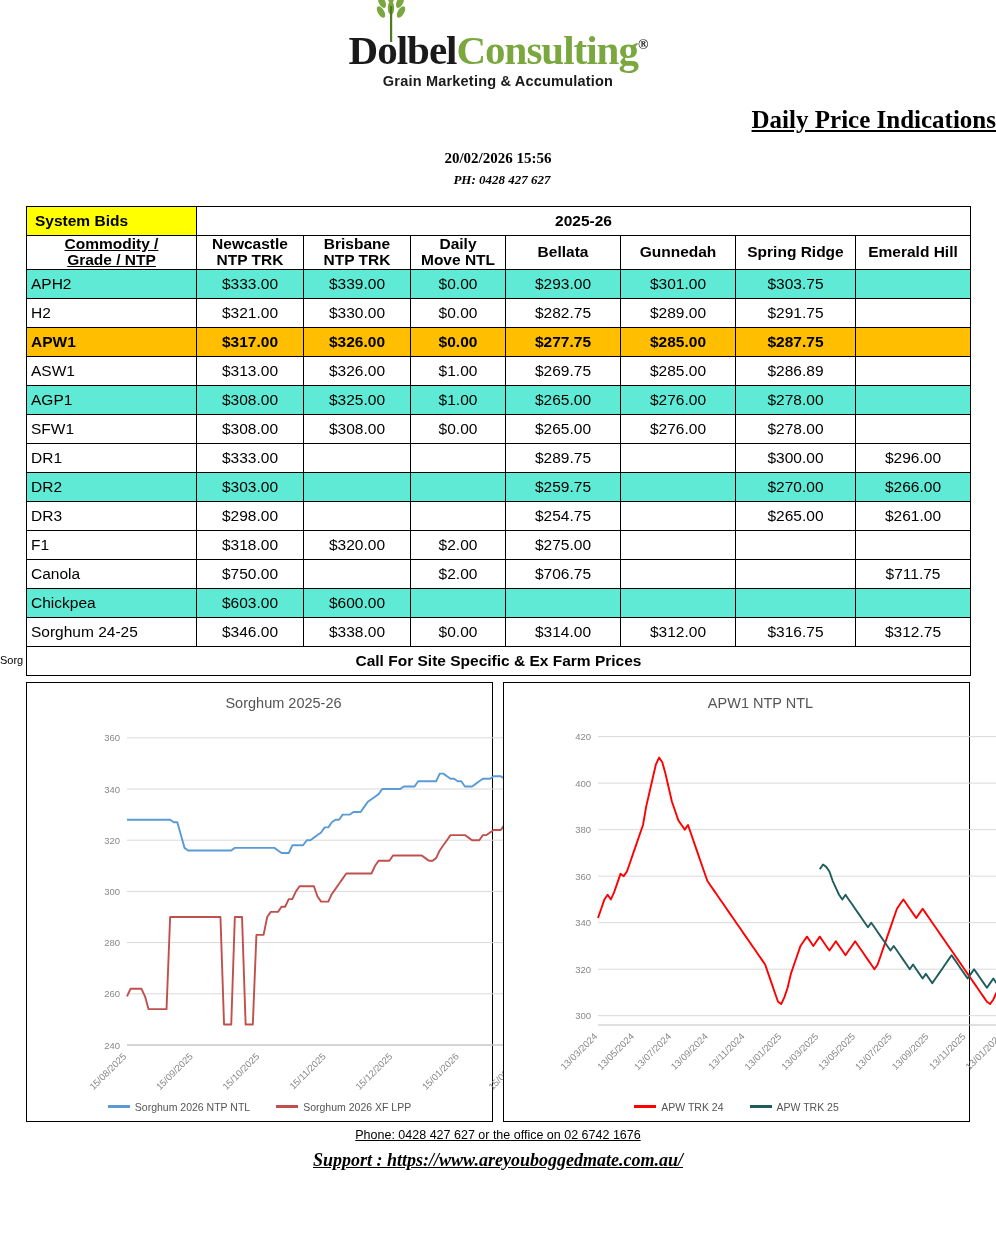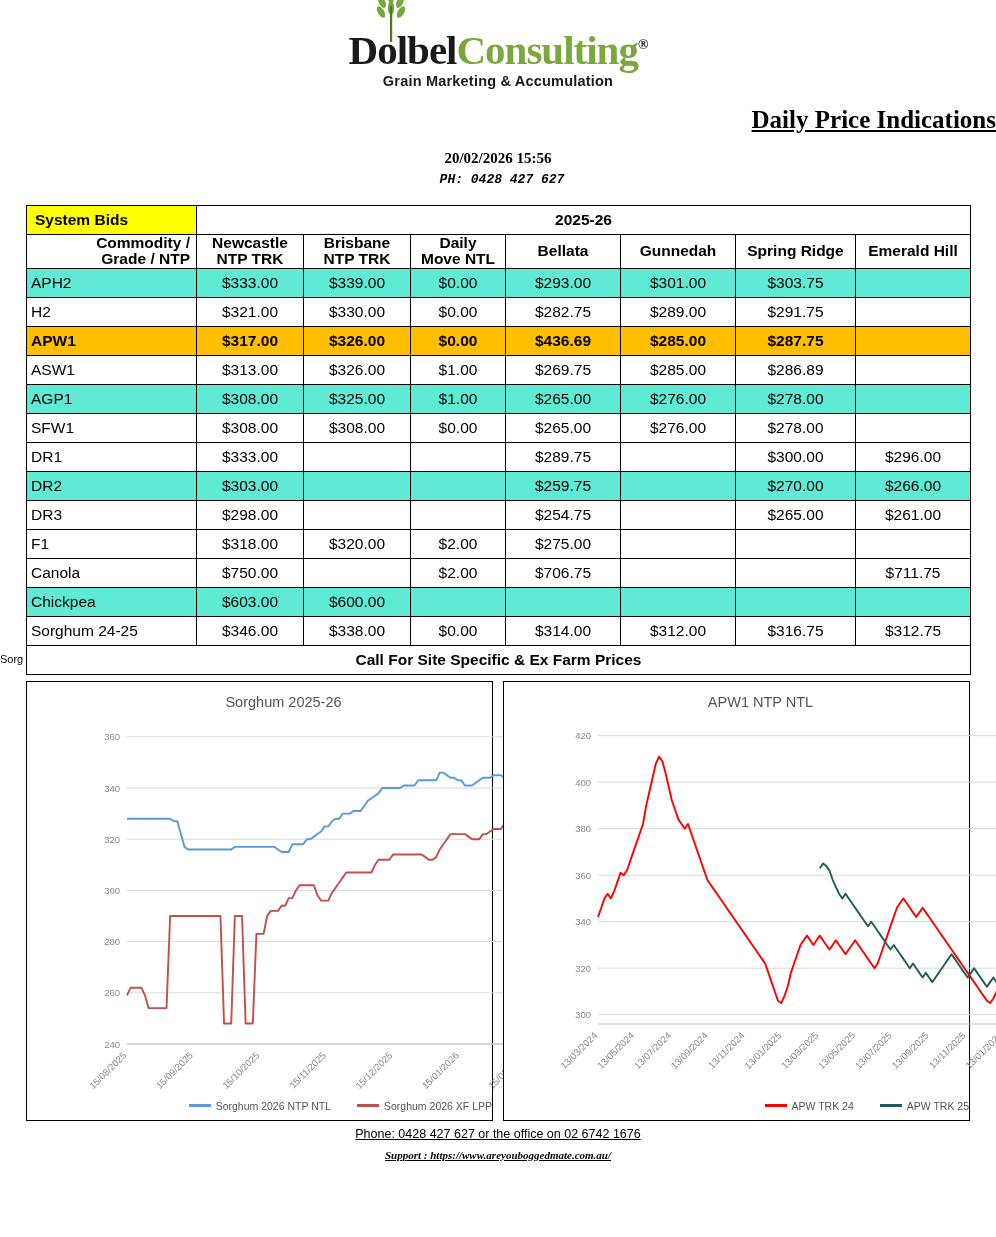--- a/index.html
+++ b/index.html
@@ -76,21 +76,21 @@
     font-weight: bold;
     margin-top: 16px;
     font-family: "Liberation Serif", serif;
   }
   .doc-phone {
     text-align: center;
     font-size: 13px;
     font-weight: bold;
     font-style: italic;
     margin-top: 5px;
-    font-family: Liberation Mono, monospace;
+    font-family: Liberation Serif, serif;
     margin-left: 8px;
   }
 
   
   .table-wrap {
     margin: 18px 26px 0 26px;
     position: relative;
   }
   table.bids {
     border-collapse: collapse;
@@ -118,22 +118,23 @@
   }
   .hdr-cell {
     text-align: center;
     font-weight: bold;
     font-size: 16px;
     line-height: 1.05;
     vertical-align: middle;
     height: 46px;
   }
   .hdr-cell.left {
-    text-align: right;
-    font-weight: bold;
+    text-align: center;
+    font-weight: bold;
+    text-decoration: underline;
   }
   .hdr-cell .l2 { display: block; }
   .grade {
     text-align: left;
     padding-left: 4px !important;
   }
   .num {
     text-align: center;
   }
   tr.alt td { background: #5eead4; }
@@ -181,40 +182,40 @@
   }
   .chart-svg {
     display: block;
   }
   .legend {
     position: absolute;
     bottom: 8px;
     left: 0;
     width: 100%;
     display: flex;
-    justify-content: flex-end;
+    justify-content: center;
     gap: 26px;
     font-size: 10.5px;
     color: #555;
   }
   .legend .item { display: flex; align-items: center; gap: 5px; }
   .legend .swatch { width: 22px; height: 2.5px; display: inline-block; }
 
   
   .footer {
     text-align: center;
     margin-top: 6px;
   }
   .footer-phone {
     font-size: 12.5px;
     text-decoration: underline;
     font-family: "Liberation Sans", sans-serif;
   }
   .footer-support {
-    font-size: 11px;
+    font-size: 18px;
     font-weight: bold;
     font-style: italic;
     text-decoration: underline;
     margin-top: 8px;
     font-family: "Liberation Serif", serif;
   }
   .tick-label {
     font-size: 9.5px;
     fill: #888888;
     font-family: "Liberation Sans", sans-serif;
@@ -314,21 +315,21 @@
           <td class="num">$282.75</td>
           <td class="num">$289.00</td>
           <td class="num">$291.75</td>
           <td class="num"></td>
         </tr>
         <tr class="hl">
           <td class="grade">APW1</td>
           <td class="num">$317.00</td>
           <td class="num">$326.00</td>
           <td class="num">$0.00</td>
-          <td class="num">$436.69</td>
+          <td class="num">$277.75</td>
           <td class="num">$285.00</td>
           <td class="num">$287.75</td>
           <td class="num"></td>
         </tr>
         <tr>
           <td class="grade">ASW1</td>
           <td class="num">$313.00</td>
           <td class="num">$326.00</td>
           <td class="num">$1.00</td>
           <td class="num">$269.75</td>

